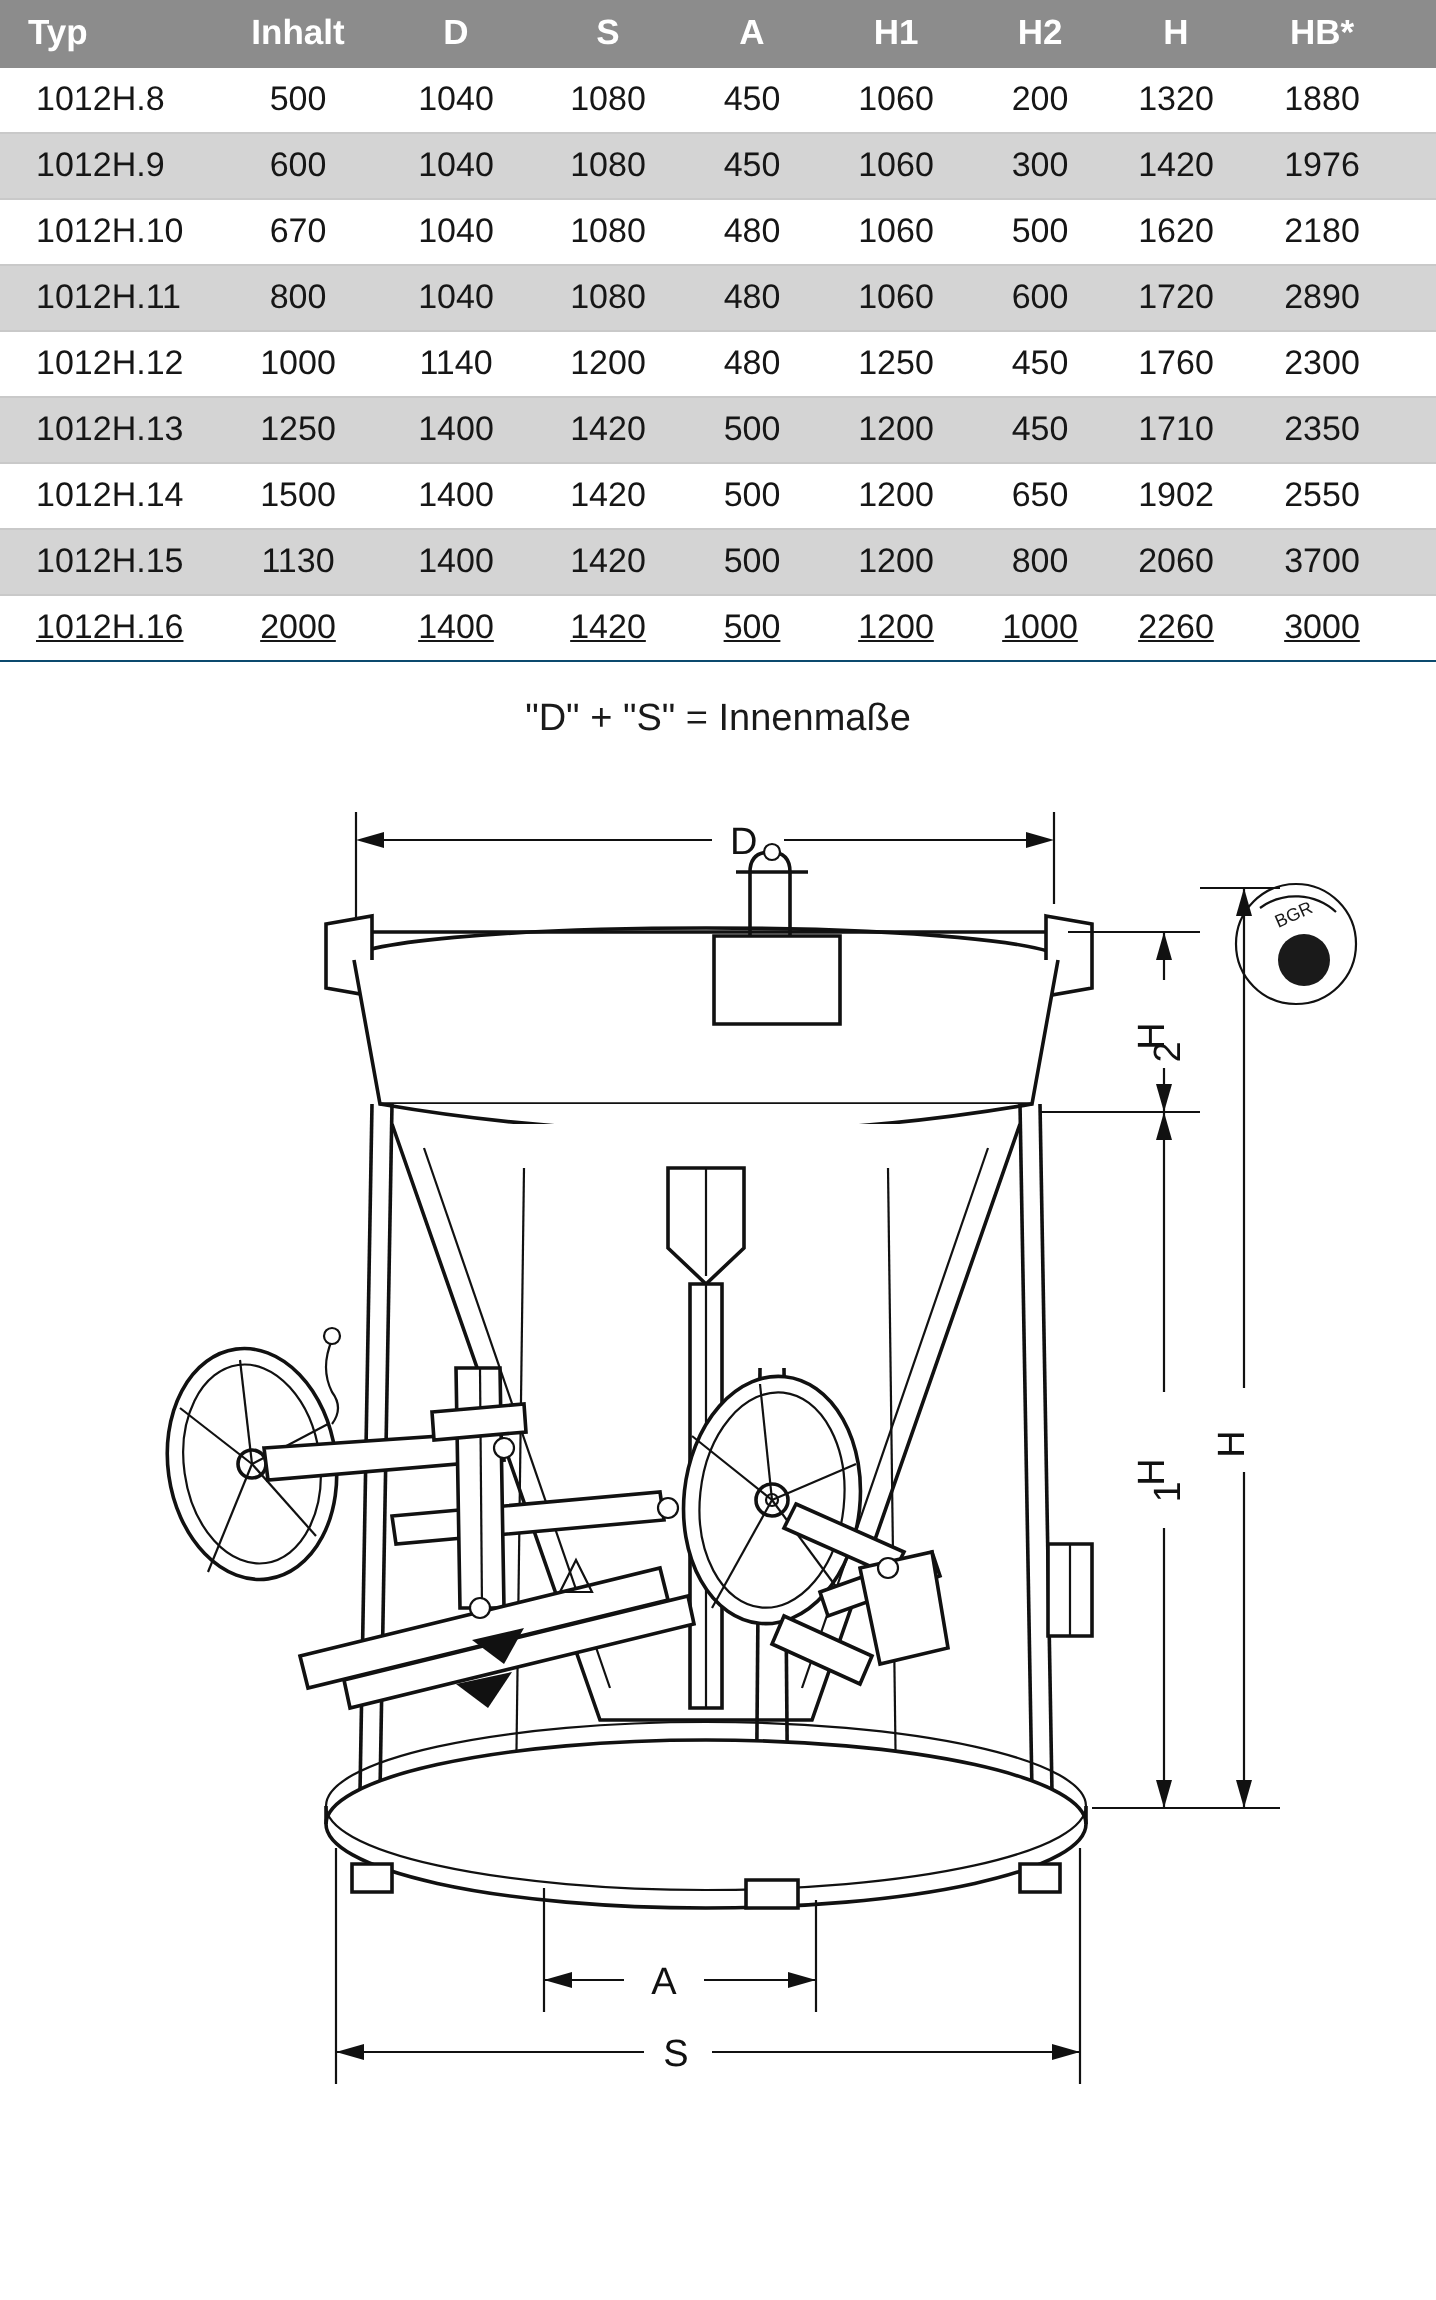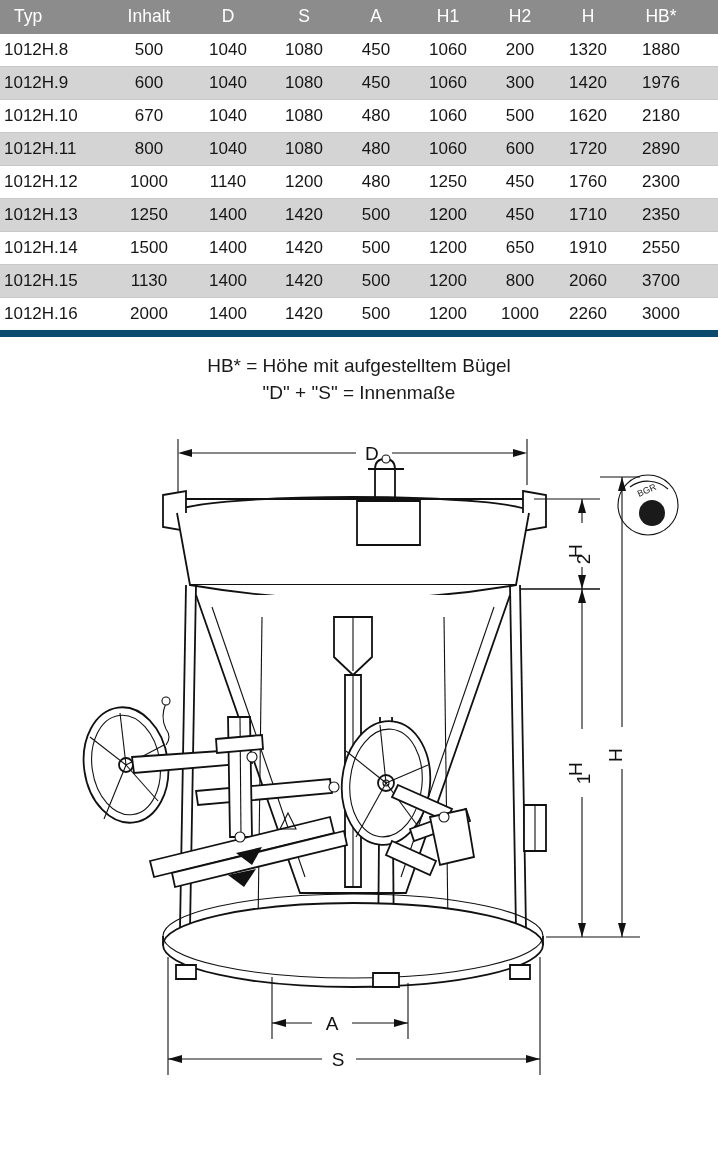--- a/index.html
+++ b/index.html
@@ -20,49 +20,50 @@
   
   .spec-table {
     width: 718px;
     border-collapse: collapse;
     table-layout: fixed;
     font-size: 17px;
   }
   .spec-table th {
     background: #8c8c8c;
     color: #ffffff;
-    font-weight: normal;
+    font-weight: bold;
     font-size: 17.5px;
     padding: 6px 0 7px 0;
     text-align: center;
     border: none;
   }
   .spec-table th.col-typ {
     text-align: left;
     padding-left: 14px;
   }
   .spec-table td {
     padding: 6px 0 6px 0;
     text-align: center;
     border-bottom: 1px solid #c9c9c9;
     font-size: 17px;
     color: #161616;
   }
   .spec-table td.col-typ {
     text-align: left;
-    padding-left: 4px;
+    padding-left: 18px;
   }
   .spec-table tbody tr:nth-child(even) td {
     background: #d4d4d4;
   }
   .spec-table tbody tr:nth-child(odd) td {
     background: #ffffff;
   }
   .spec-table tbody tr:last-child td {
-    border-bottom: 7px solid #0c4a6e;
+    border-bottom: 1px solid #0c4a6e;
+    text-decoration: underline;
   }
 
   
   col.c-typ   { width: 108px; }
   col.c-inh   { width: 82px; }
   col.c-d     { width: 76px; }
   col.c-s     { width: 76px; }
   col.c-a     { width: 68px; }
   col.c-h1    { width: 76px; }
   col.c-h2    { width: 68px; }
@@ -208,21 +209,21 @@
       <td>358</td>
     </tr>
     <tr>
       <td class="col-typ">1012H.14</td>
       <td>1500</td>
       <td>1400</td>
       <td>1420</td>
       <td>500</td>
       <td>1200</td>
       <td>650</td>
-      <td>1910</td>
+      <td>1902</td>
       <td>2550</td>
       <td>428</td>
     </tr>
     <tr>
       <td class="col-typ">1012H.15</td>
       <td>1130</td>
       <td>1400</td>
       <td>1420</td>
       <td>500</td>
       <td>1200</td>
@@ -240,21 +241,20 @@
       <td>1200</td>
       <td>1000</td>
       <td>2260</td>
       <td>3000</td>
       <td>598</td>
     </tr>
   </tbody>
 </table>
 
 <div class="notes">
-  <div>HB* = Höhe mit aufgestelltem Bügel</div>
   <div>"D" + "S" = Innenmaße</div>
 </div>
 
 <div class="drawing-wrap">
 <svg class="drawing" viewBox="0 0 718 720" xmlns="http://www.w3.org/2000/svg">
 
   <g>
     <line class="dim" x1="178" y1="22" x2="178" y2="88"></line>
     <line class="dim" x1="527" y1="22" x2="527" y2="68"></line>
     <line class="dim" x1="186" y1="36" x2="356" y2="36"></line>

